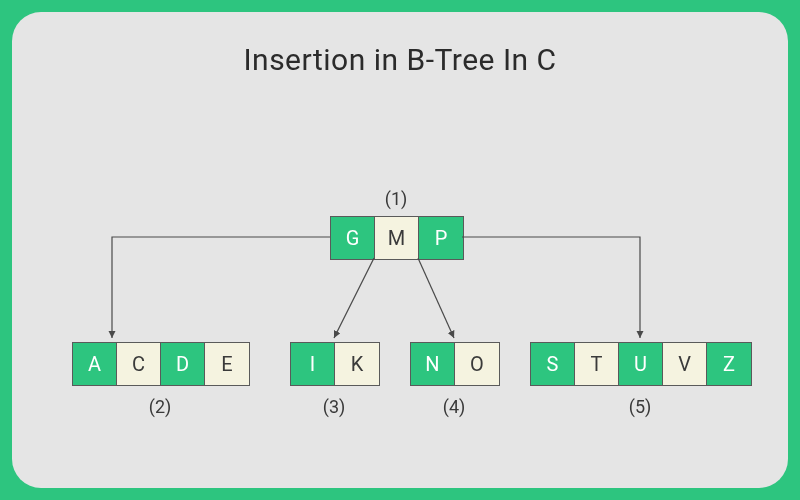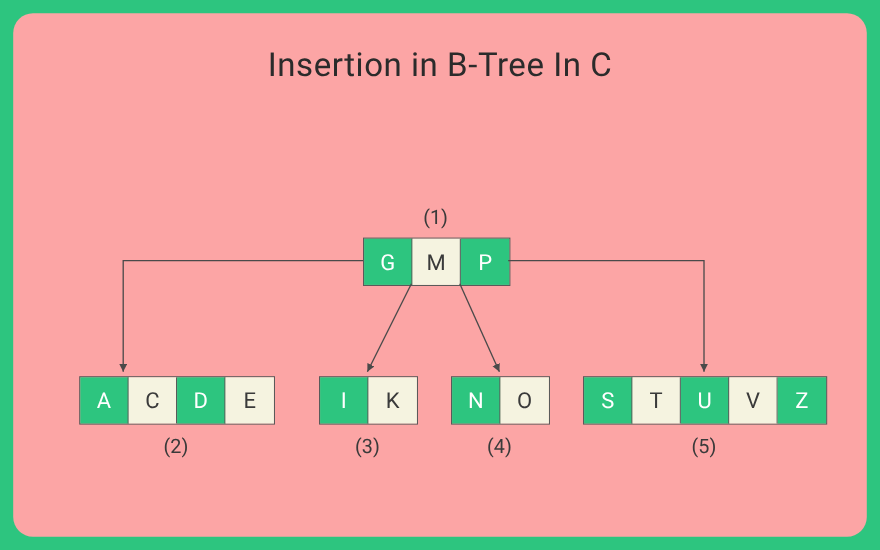--- a/index.html
+++ b/index.html
@@ -6,22 +6,22 @@
   body {
     width: 800px;
     height: 500px;
     background: #2dc57f;
     padding: 12px;
     font-family: -apple-system, "Segoe UI", Roboto, Arial, sans-serif;
   }
   .canvas {
     width: 100%;
     height: 100%;
-    background: #fca5a5;
-    border-radius: 18px;
+    background: #e5e5e5;
+    border-radius: 29px;
     position: relative;
   }
   .title {
     position: absolute;
     top: 30px;
     left: 0;
     right: 0;
     text-align: center;
     font-size: 30px;
     font-weight: 400;

